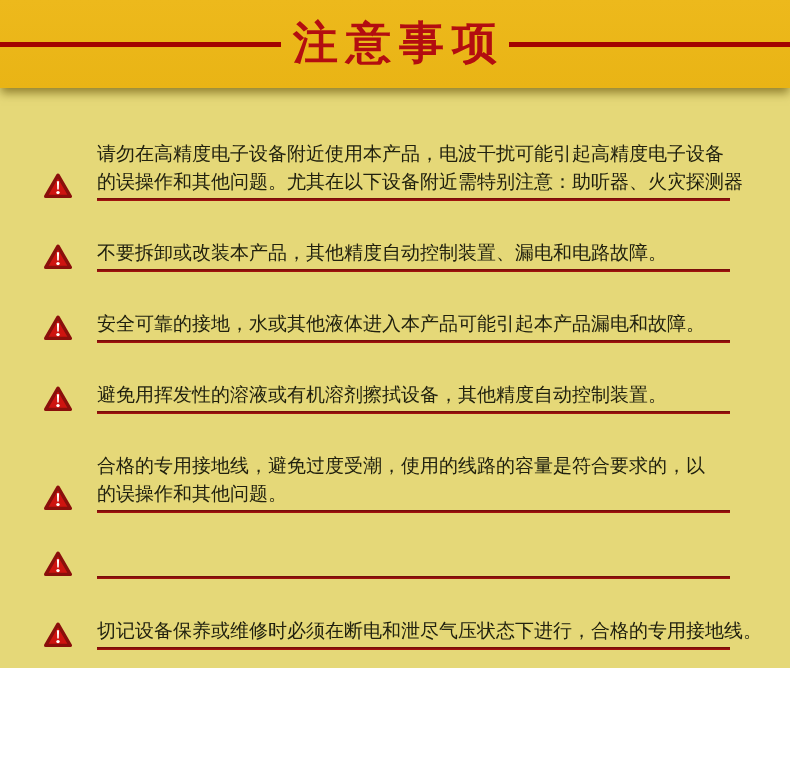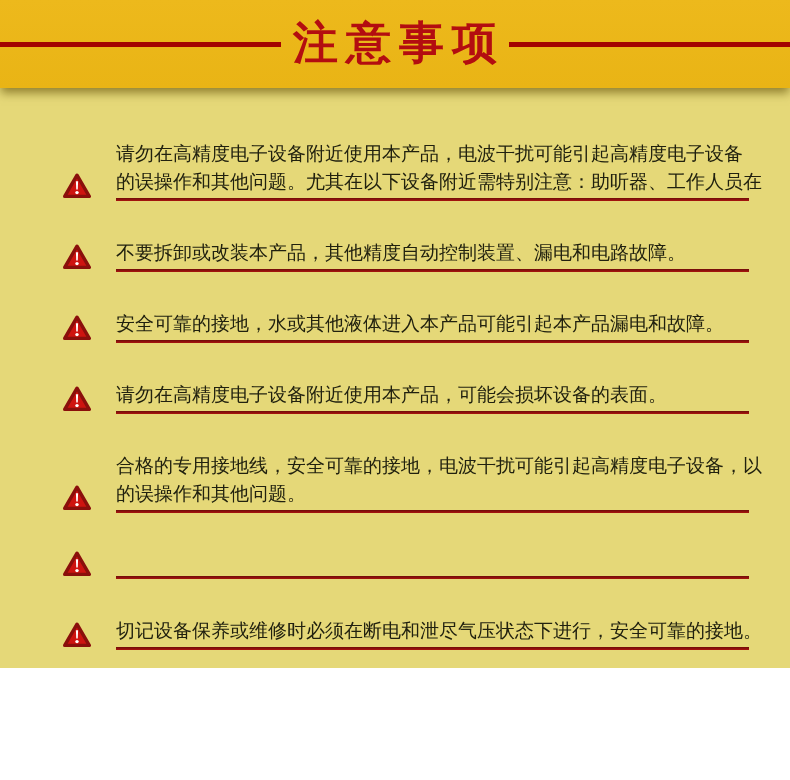--- a/index.html
+++ b/index.html
@@ -22,21 +22,21 @@
   .title{
     margin:0;flex:0 0 auto;
     font-size:45px;font-weight:800;line-height:1;
     color:var(--title-red,#b30d10);
     letter-spacing:8px;margin-right:-8px;
     padding-bottom:4px;
   }
   
   .main{
     flex:1 1 auto;position:relative;z-index:1;
-    padding:52px 0 0 63px;
+    padding:52px 0 0 44px;
     font-family:Liberation Serif, serif;
   }
   .item{display:flex;align-items:flex-end;margin-bottom:38px;}
   .icon{
     flex:0 0 28px;width:28px;height:26px;
     margin-right:25px;margin-bottom:2px;
   }
   .icon svg{display:block;}
   .item-main{width:633px;flex:0 0 633px;}
   .line{
@@ -77,21 +77,21 @@
       <section class="item">
         <span class="icon">
           <svg width="28" height="26" viewBox="0 0 28 26" aria-hidden="true">
             <path d="M14 2.2 L26.3 23.4 L1.7 23.4 Z" fill="var(--icon-fill,#ce1410)" stroke="var(--icon-border,#8a0f0b)" stroke-width="3.4" stroke-linejoin="round"></path>
             <path d="M12.9 8.2 h2.2 l-0.35 8.3 h-1.5 Z" fill="var(--icon-glyph,#ffffff)"></path>
             <circle cx="14" cy="19.6" r="1.7" fill="var(--icon-glyph,#ffffff)"></circle>
           </svg>
         </span>
         <div class="item-main">
           <div class="line">请勿在高精度电子设备附近使用本产品，电波干扰可能引起高精度电子设备</div>
-          <div class="line">的误操作和其他问题。尤其在以下设备附近需特别注意：助听器、工作人员在</div>
+          <div class="line">的误操作和其他问题。尤其在以下设备附近需特别注意：助听器、火灾探测器</div>
           <div class="underline"></div>
         </div>
       </section>
 
       <section class="item">
         <span class="icon">
           <svg width="28" height="26" viewBox="0 0 28 26" aria-hidden="true">
             <path d="M14 2.2 L26.3 23.4 L1.7 23.4 Z" fill="var(--icon-fill,#ce1410)" stroke="var(--icon-border,#8a0f0b)" stroke-width="3.4" stroke-linejoin="round"></path>
             <path d="M12.9 8.2 h2.2 l-0.35 8.3 h-1.5 Z" fill="var(--icon-glyph,#ffffff)"></path>
             <circle cx="14" cy="19.6" r="1.7" fill="var(--icon-glyph,#ffffff)"></circle>
@@ -119,35 +119,35 @@
 
       <section class="item">
         <span class="icon">
           <svg width="28" height="26" viewBox="0 0 28 26" aria-hidden="true">
             <path d="M14 2.2 L26.3 23.4 L1.7 23.4 Z" fill="var(--icon-fill,#ce1410)" stroke="var(--icon-border,#8a0f0b)" stroke-width="3.4" stroke-linejoin="round"></path>
             <path d="M12.9 8.2 h2.2 l-0.35 8.3 h-1.5 Z" fill="var(--icon-glyph,#ffffff)"></path>
             <circle cx="14" cy="19.6" r="1.7" fill="var(--icon-glyph,#ffffff)"></circle>
           </svg>
         </span>
         <div class="item-main">
-          <div class="line">请勿在高精度电子设备附近使用本产品，可能会损坏设备的表面。</div>
+          <div class="line">避免用挥发性的溶液或有机溶剂擦拭设备，其他精度自动控制装置。</div>
           <div class="underline"></div>
         </div>
       </section>
 
       <section class="item">
         <span class="icon">
           <svg width="28" height="26" viewBox="0 0 28 26" aria-hidden="true">
             <path d="M14 2.2 L26.3 23.4 L1.7 23.4 Z" fill="var(--icon-fill,#ce1410)" stroke="var(--icon-border,#8a0f0b)" stroke-width="3.4" stroke-linejoin="round"></path>
             <path d="M12.9 8.2 h2.2 l-0.35 8.3 h-1.5 Z" fill="var(--icon-glyph,#ffffff)"></path>
             <circle cx="14" cy="19.6" r="1.7" fill="var(--icon-glyph,#ffffff)"></circle>
           </svg>
         </span>
         <div class="item-main">
-          <div class="line">合格的专用接地线，安全可靠的接地，电波干扰可能引起高精度电子设备，以</div>
+          <div class="line">合格的专用接地线，避免过度受潮，使用的线路的容量是符合要求的，以</div>
           <div class="line">的误操作和其他问题。</div>
           <div class="underline"></div>
         </div>
       </section>
 
       <section class="item">
         <span class="icon">
           <svg width="28" height="26" viewBox="0 0 28 26" aria-hidden="true">
             <path d="M14 2.2 L26.3 23.4 L1.7 23.4 Z" fill="var(--icon-fill,#ce1410)" stroke="var(--icon-border,#8a0f0b)" stroke-width="3.4" stroke-linejoin="round"></path>
             <path d="M12.9 8.2 h2.2 l-0.35 8.3 h-1.5 Z" fill="var(--icon-glyph,#ffffff)"></path>
@@ -161,21 +161,21 @@
 
       <section class="item">
         <span class="icon">
           <svg width="28" height="26" viewBox="0 0 28 26" aria-hidden="true">
             <path d="M14 2.2 L26.3 23.4 L1.7 23.4 Z" fill="var(--icon-fill,#ce1410)" stroke="var(--icon-border,#8a0f0b)" stroke-width="3.4" stroke-linejoin="round"></path>
             <path d="M12.9 8.2 h2.2 l-0.35 8.3 h-1.5 Z" fill="var(--icon-glyph,#ffffff)"></path>
             <circle cx="14" cy="19.6" r="1.7" fill="var(--icon-glyph,#ffffff)"></circle>
           </svg>
         </span>
         <div class="item-main">
-          <div class="line">切记设备保养或维修时必须在断电和泄尽气压状态下进行，安全可靠的接地。</div>
+          <div class="line">切记设备保养或维修时必须在断电和泄尽气压状态下进行，合格的专用接地线。</div>
           <div class="underline"></div>
         </div>
       </section>
     </main>
 
   <footer class="footer">
     <div class="trap-wrap">
       <div class="trap"></div>
     </div>
     <div class="footer-shadow"></div>

